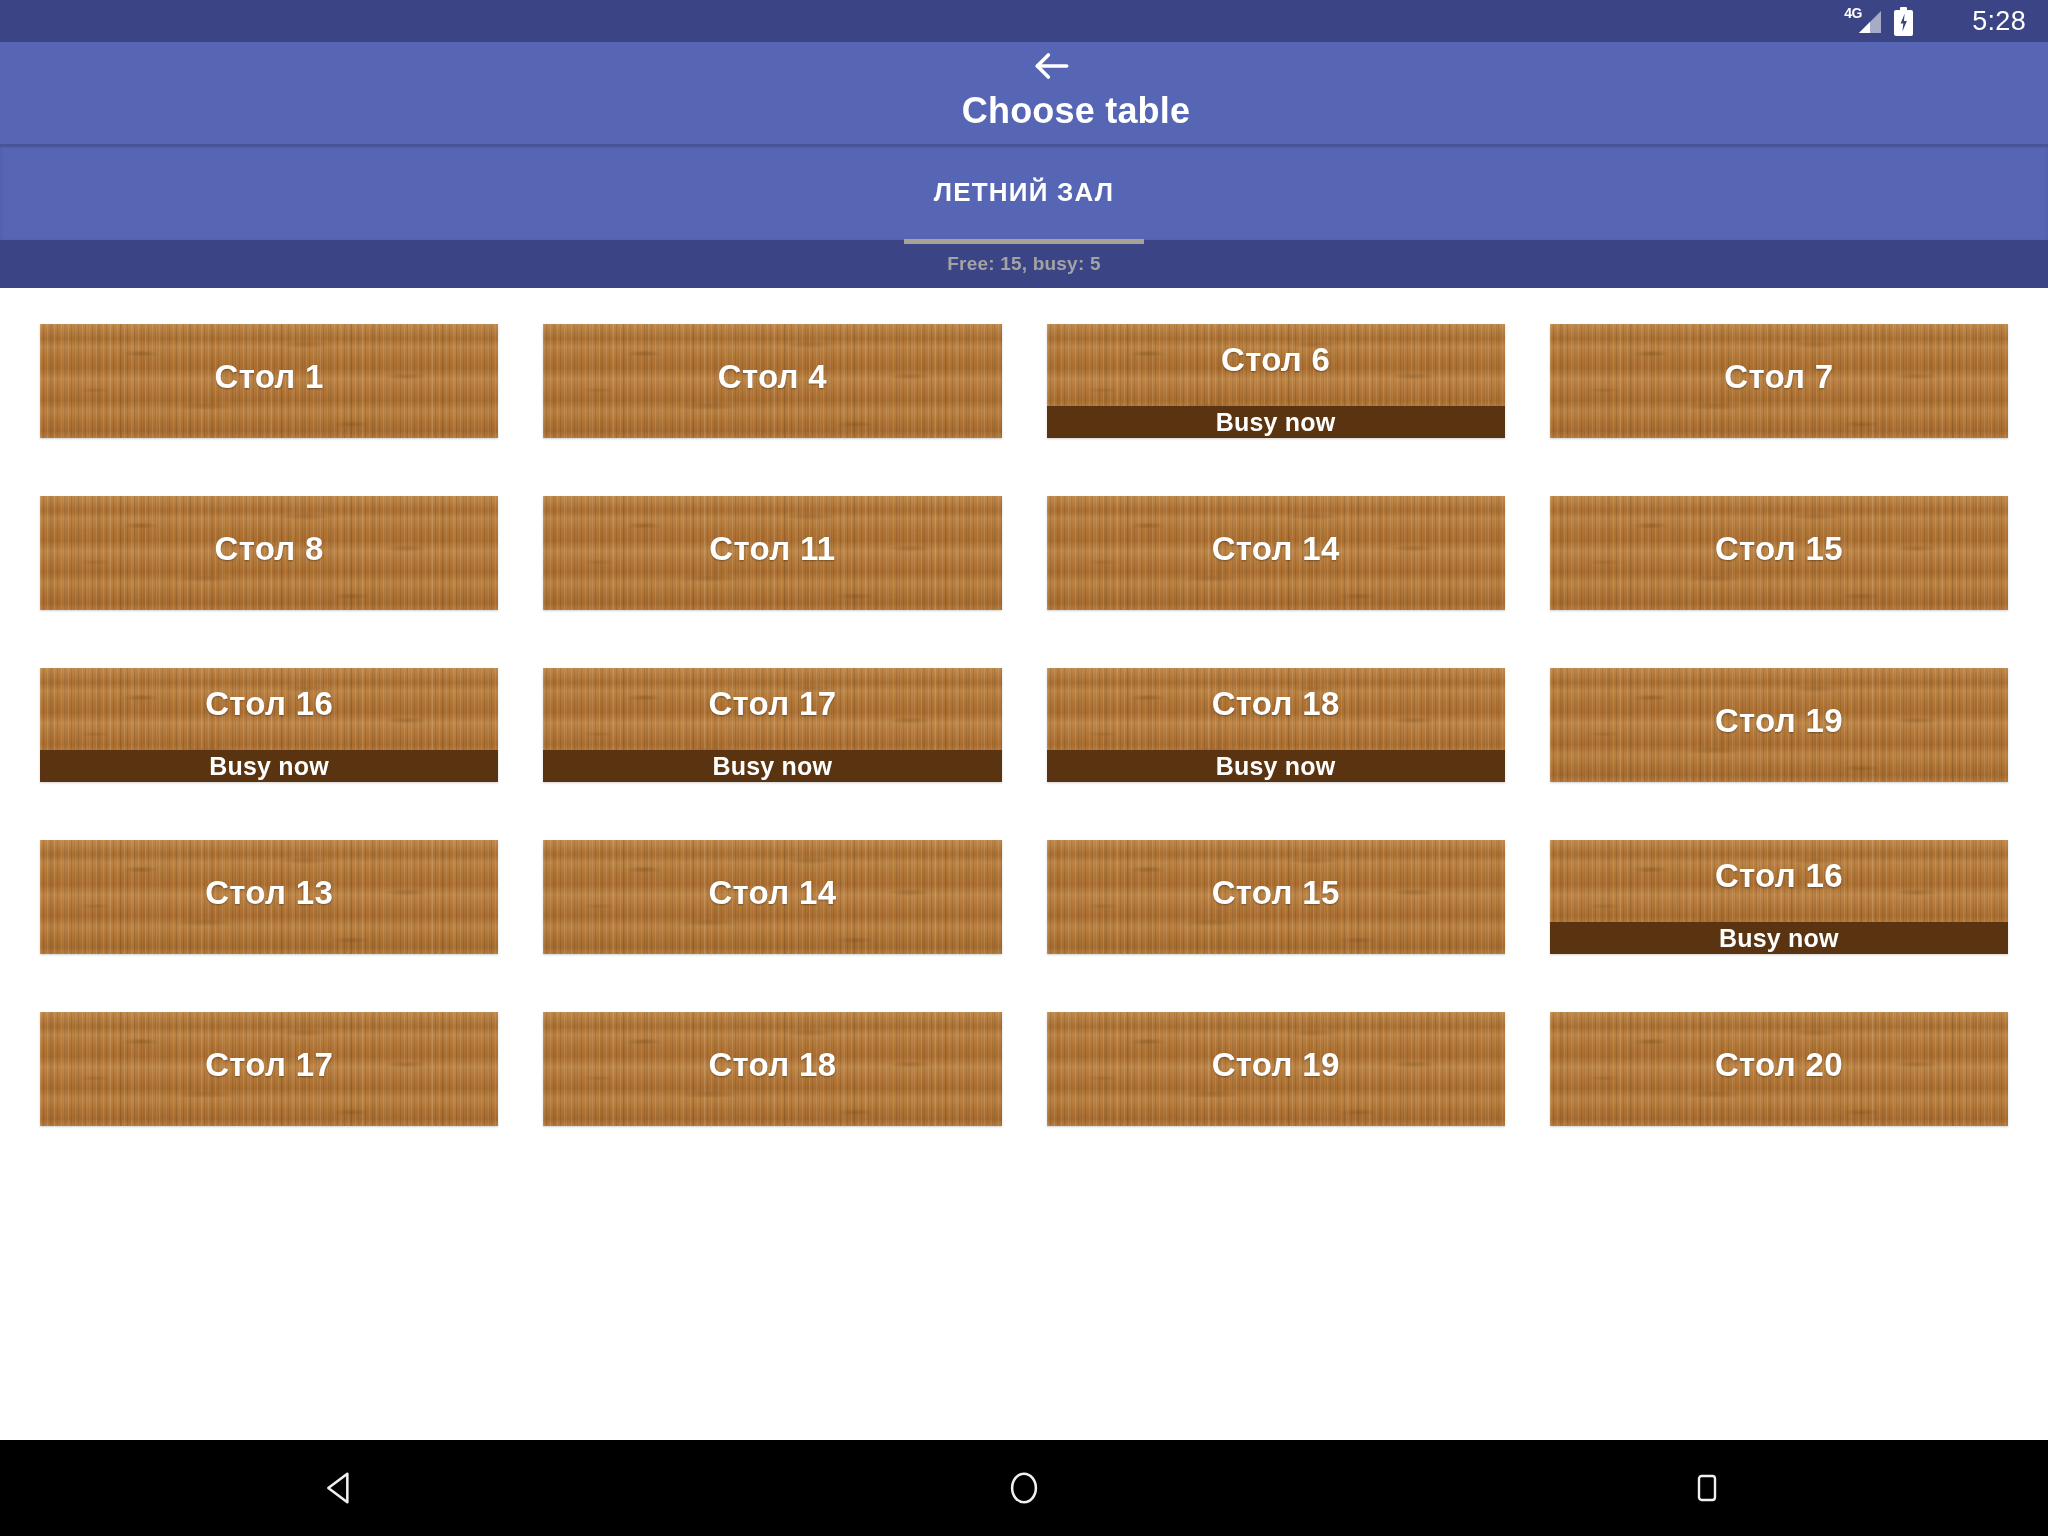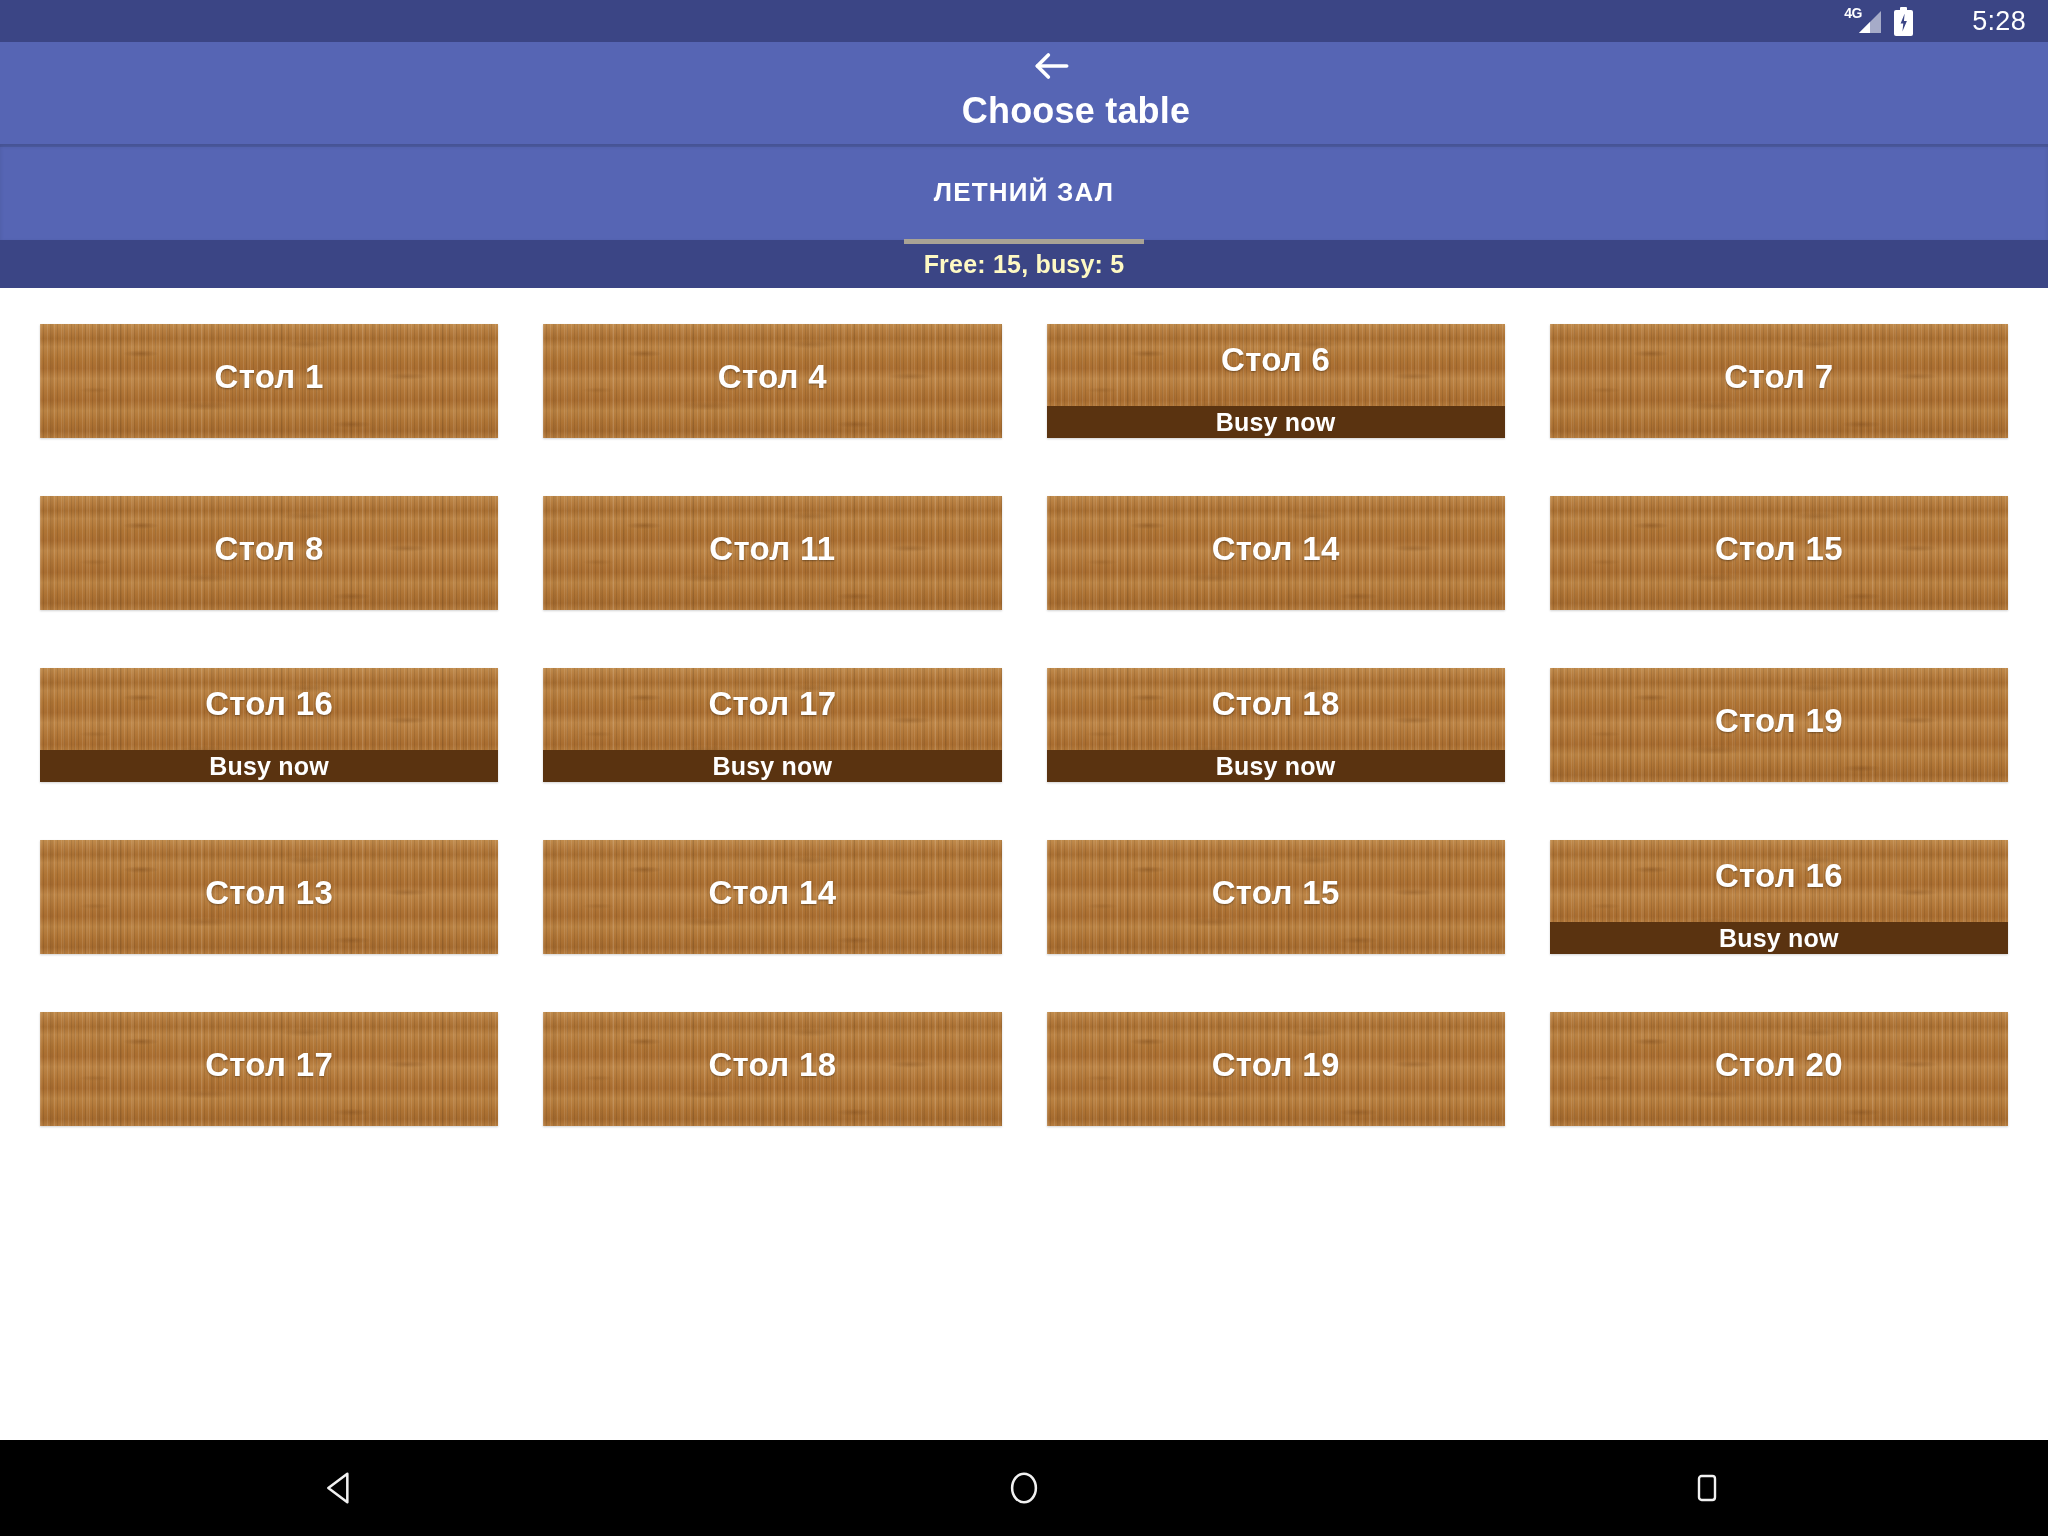--- a/index.html
+++ b/index.html
@@ -176,23 +176,23 @@
 
   
   #info-bar {
     height: 48px;
     background: #3b4585;
     display: flex;
     align-items: center;
     justify-content: center;
   }
   #info-bar-text {
-    font-size: 25px;
+    font-size: 19px;
     font-weight: bold;
-    color: #fef9c3;
+    color: #a3a3a3;
     letter-spacing: 0.2px;
   }
 
   
   #content {
     position: relative;
     height: 1200px;
     background: #ffffff;
     padding: 36px 40px 0 40px;
     box-sizing: border-box;

